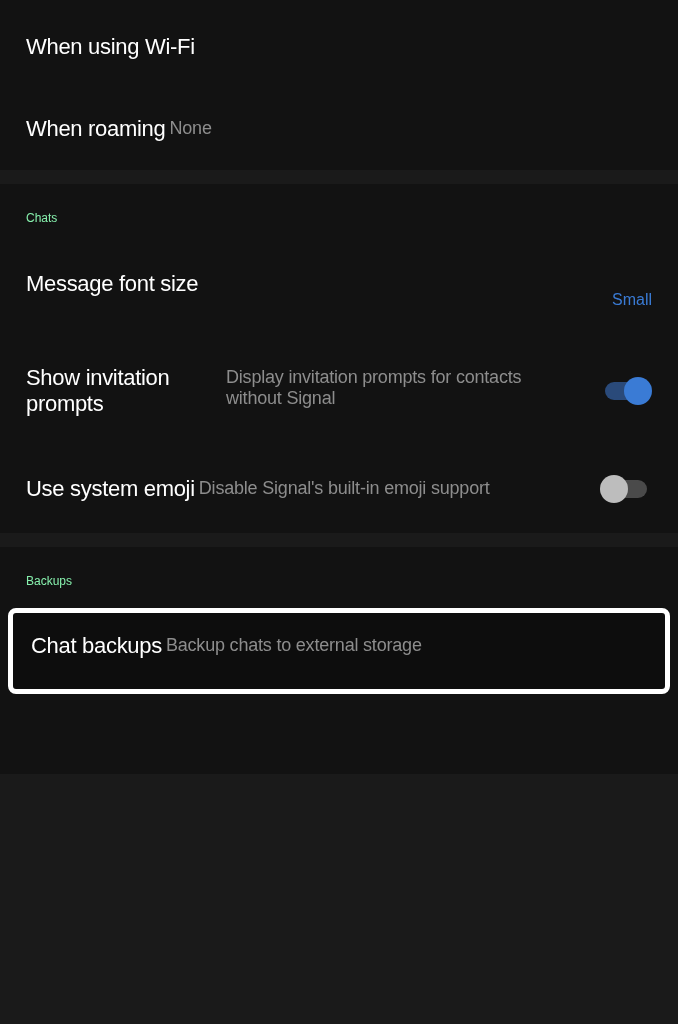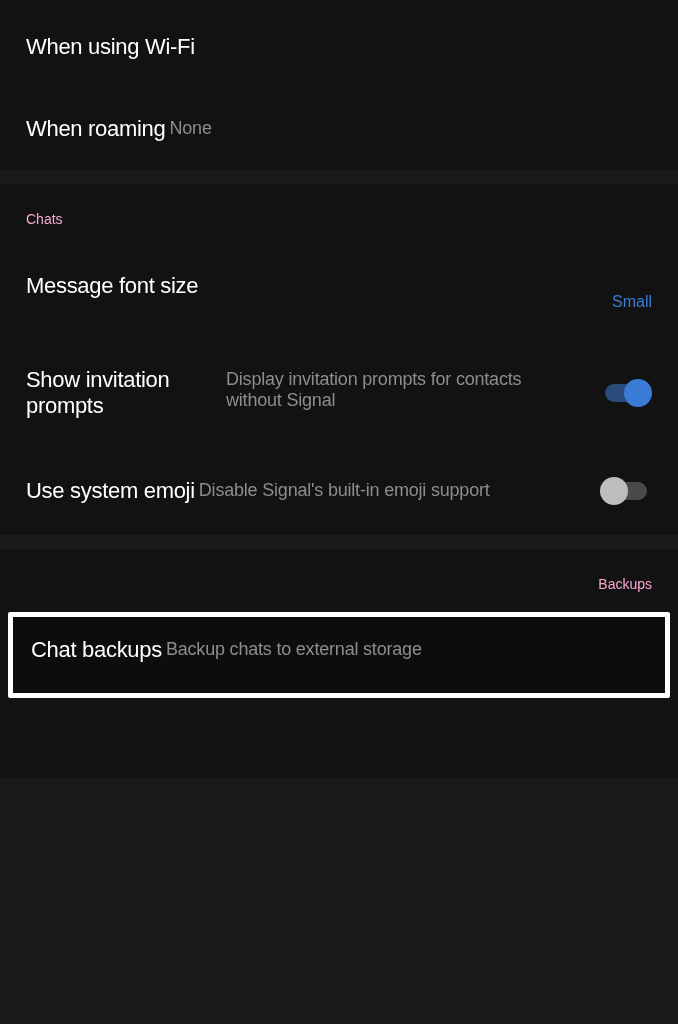--- a/index.html
+++ b/index.html
@@ -17,22 +17,22 @@
   }
   .section {
     background: #121212;
     padding: 0;
   }
   .section-divider {
     height: 14px;
     background: #1a1a1a;
   }
   .section-header {
-    color: #f9a8d4;
-    font-size: 14px;
+    color: #86efac;
+    font-size: 12px;
     font-weight: 400;
     padding: 27px 26px 6px 26px;
   }
   .setting-item {
     display: flex;
     justify-content: space-between;
     align-items: center;
     padding: 28px 26px;
   }
   .setting-text {
@@ -90,28 +90,27 @@
   }
   .toggle.off .toggle-track {
     background: #4a4a4a;
   }
   .toggle.off .toggle-thumb {
     background: #bdbdbd;
     left: 0;
   }
   .highlighted-box {
     border: 5px solid #fff;
-    border-radius: 2px;
+    border-radius: 8px;
     margin: 14px 8px 0px 8px;
     padding: 20px 18px 30px 18px;
     background: #0d0d0d;
   }
   .backups-section {
     padding-bottom: 80px;
-    text-align: right;
   }
 </style>
 </head>
 <body>
 
 <div class="section" style="padding-top:6px;">
   <div class="setting-item">
     <div class="setting-text">
       <div class="setting-title">When using Wi-Fi</div>
     </div>

